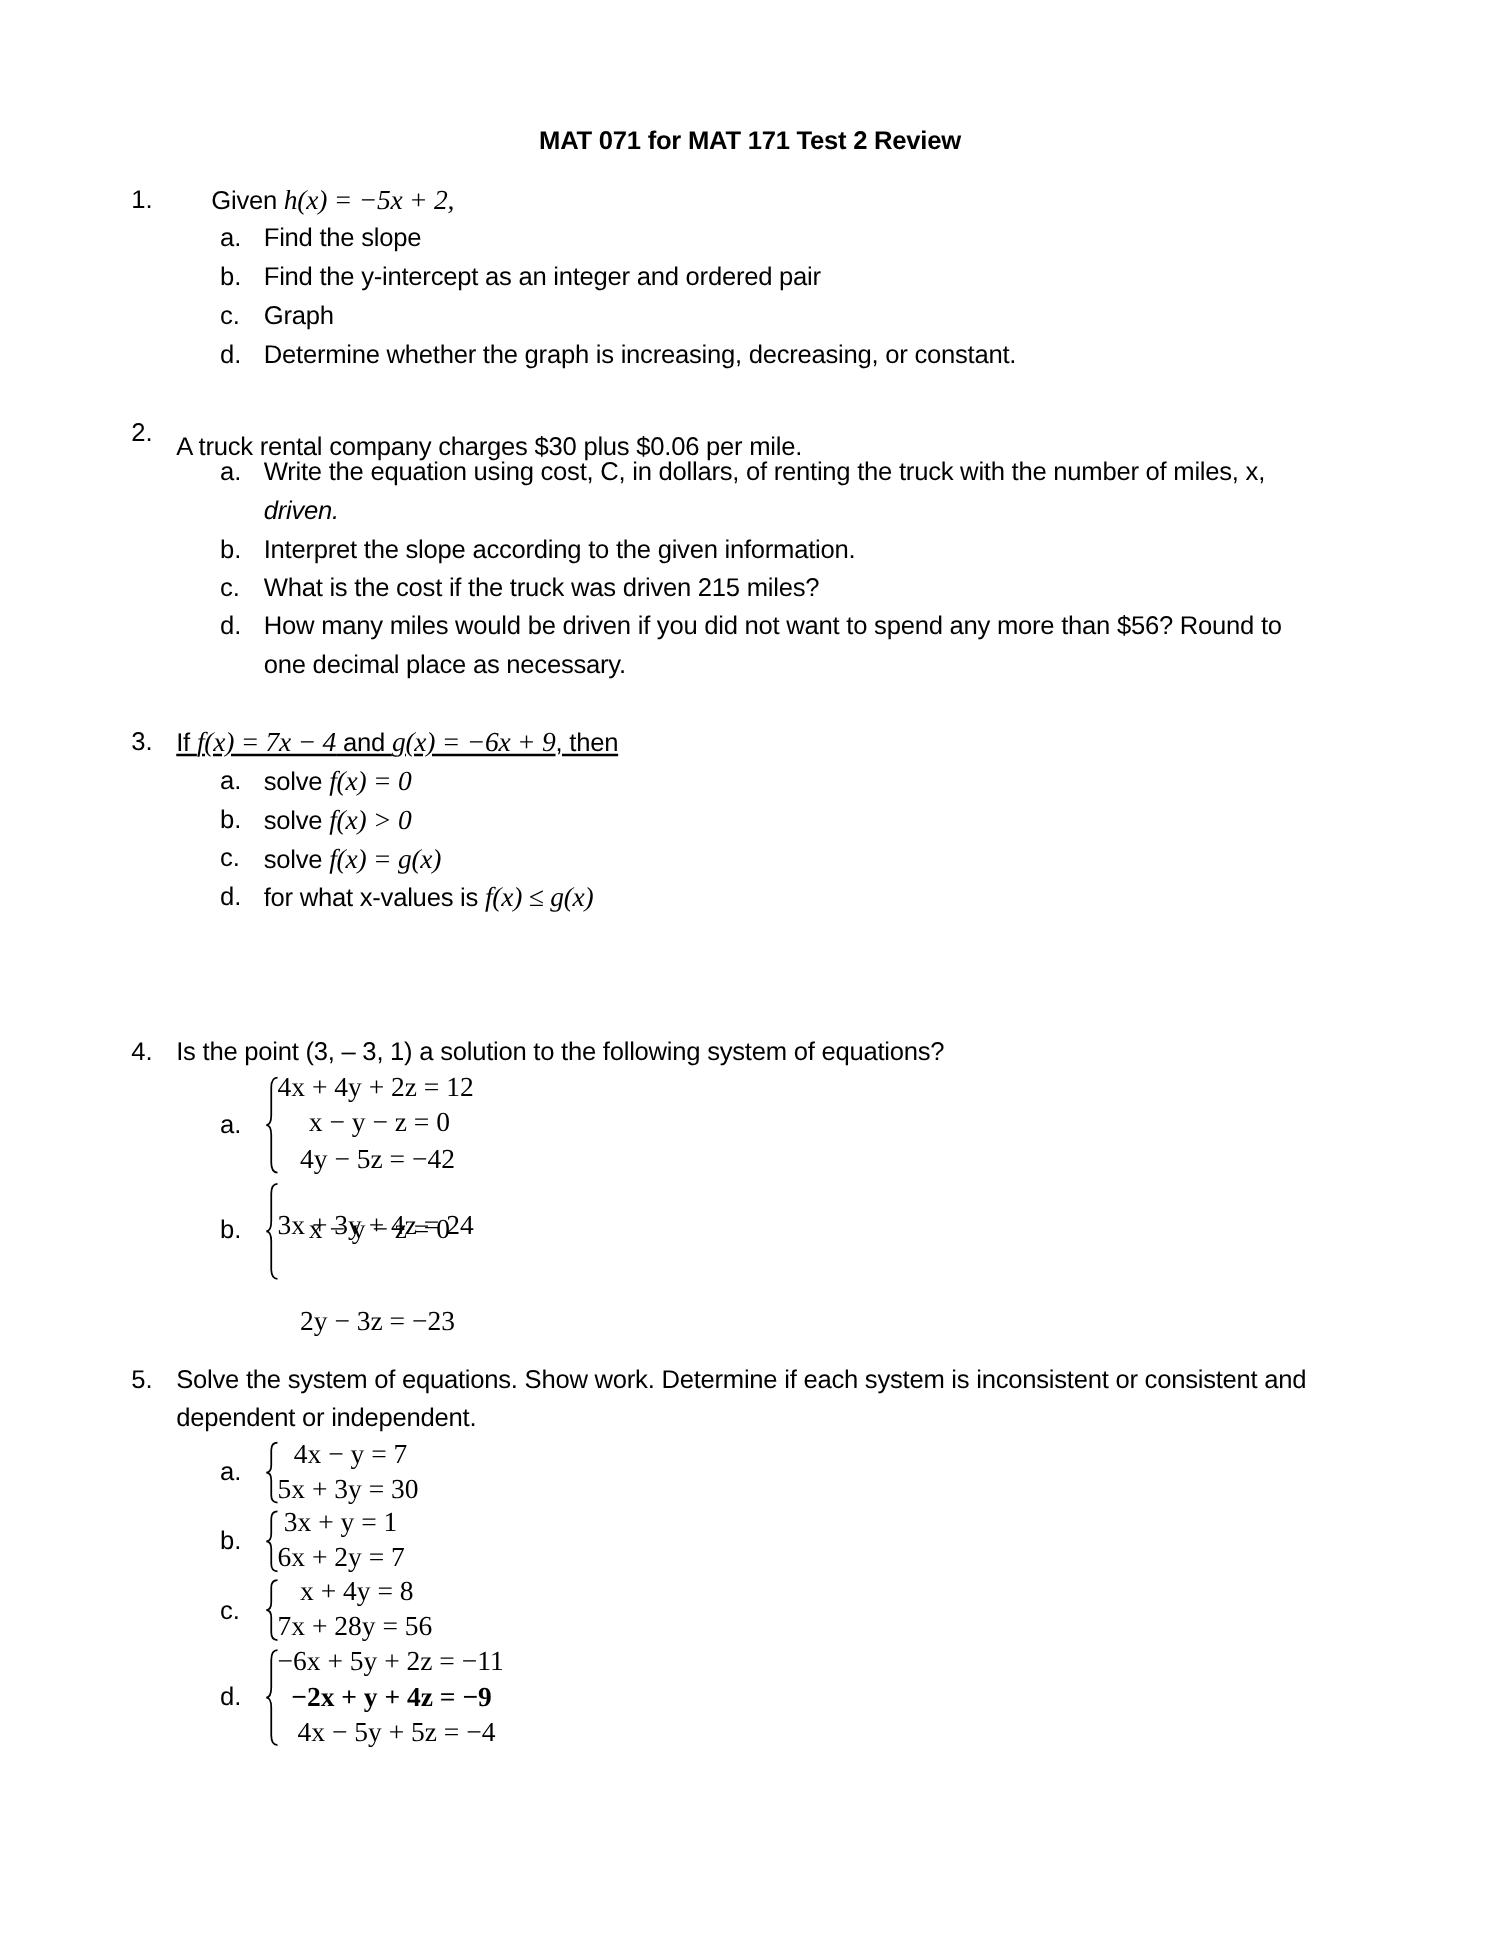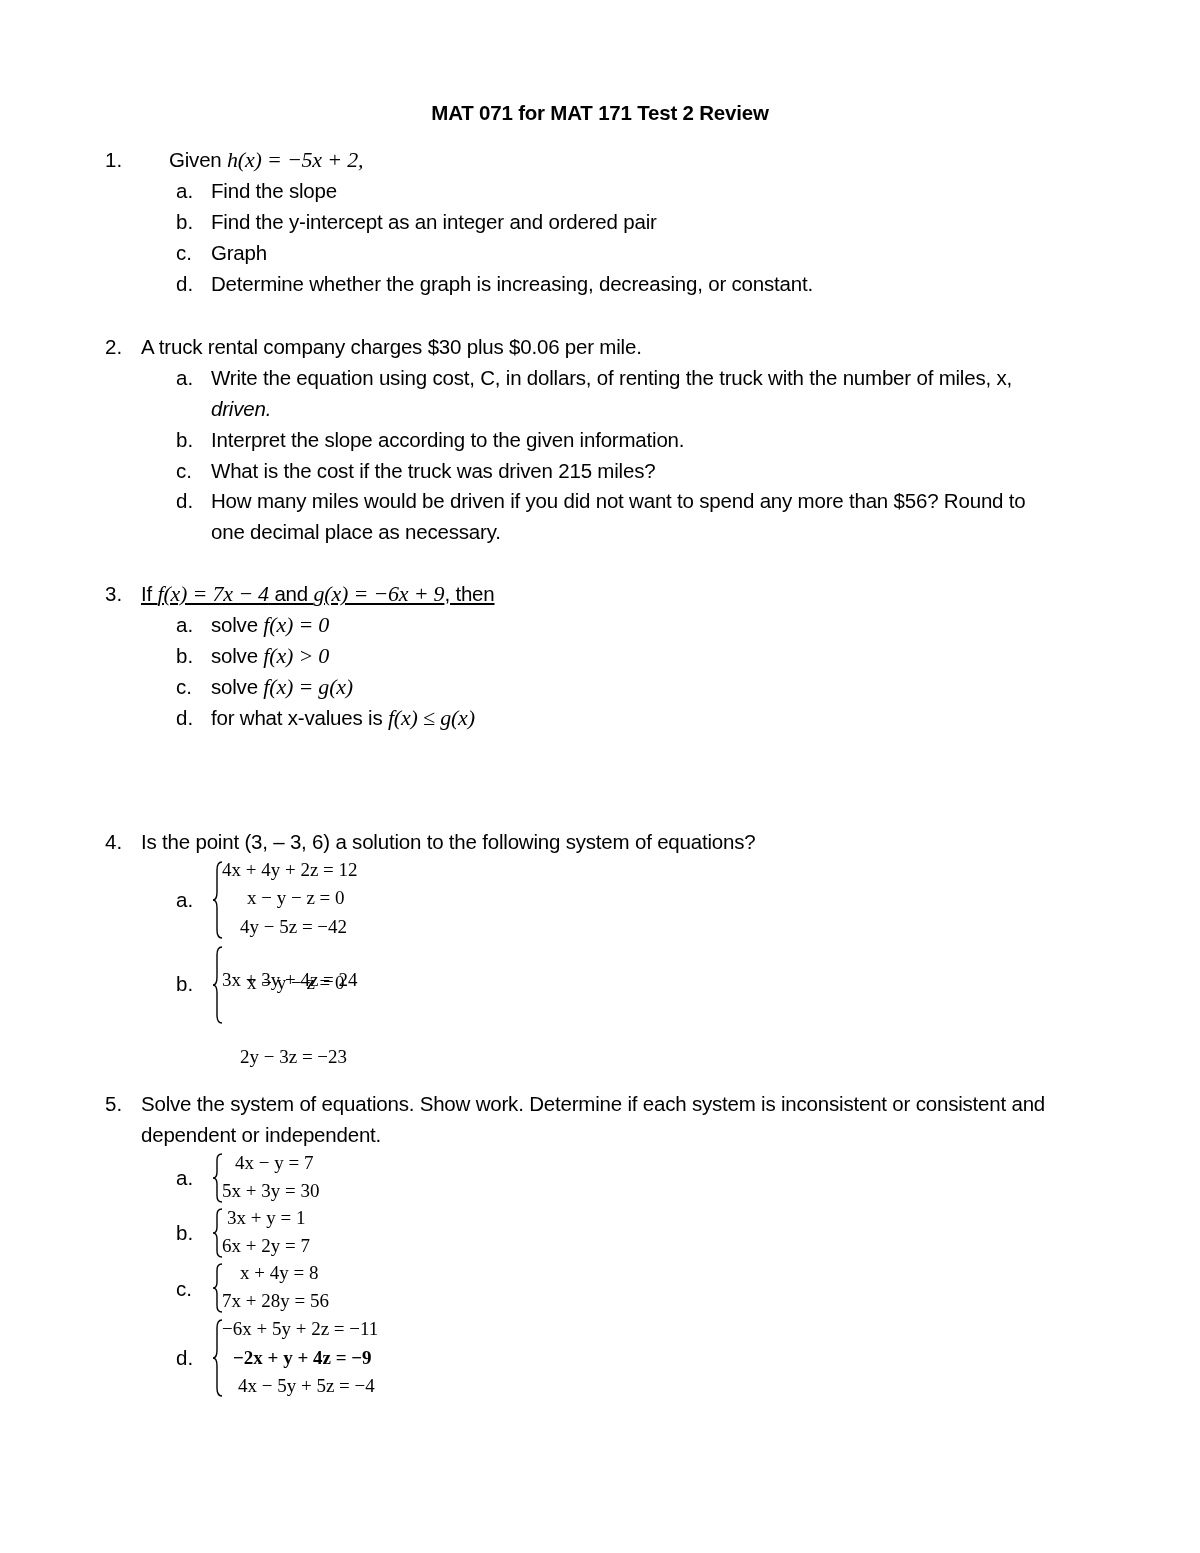--- a/index.html
+++ b/index.html
@@ -4,21 +4,21 @@
 <style>
   html, body { margin: 0; padding: 0; background: #ffffff; }
   body {
     width: 1200px; height: 1553px; position: relative; overflow: hidden;
     font-family: "Liberation Sans", sans-serif; color: #000;
   }
   .t { position: absolute; font-size: 20.5px; line-height: 24px; white-space: nowrap; letter-spacing: -0.2px; }
   .title { position: absolute; top: 101px; left: 0; width: 1200px; text-align: center; font-size: 20.5px; font-weight: bold; letter-spacing: -0.2px; }
   .num { position: absolute; font-size: 20.5px; line-height: 24px; }
   .math { font-family: "Liberation Serif", "DejaVu Serif", serif; font-style: italic; font-size: 22px; }
-  .eq { position: absolute; font-family: "Liberation Serif", "DejaVu Serif", serif; font-size: 19px; line-height: 28px; white-space: nowrap; }
+  .eq { position: absolute; font-family: "Liberation Serif", "DejaVu Serif", serif; font-size: 22px; line-height: 28px; white-space: nowrap; }
   .brace { position: absolute; font-family: "DejaVu Serif", serif; color: #000; }
   .brace svg { display: block; }
 </style>
 </head>
 <body>
 
 <div class="title">MAT 071 for MAT 171 Test 2 Review</div>
 
 <div>
   <div class="num" style="left:105px;top:148px;">1.</div>
@@ -30,21 +30,21 @@
   <div class="num" style="left:176px;top:210px;">b.</div>
   <div class="t" style="left:211px;top:210px;">Find the y-intercept as an integer and ordered pair</div>
   <div class="num" style="left:176px;top:241px;">c.</div>
   <div class="t" style="left:211px;top:241px;">Graph</div>
   <div class="num" style="left:176px;top:272px;">d.</div>
   <div class="t" style="left:211px;top:272px;">Determine whether the graph is increasing, decreasing, or constant.</div>
 </div>
 
 <div>
   <div class="num" style="left:105px;top:335px;">2.</div>
-  <div class="t" style="left:141px;top:335px;text-align:center;">A truck rental company charges $30 plus $0.06 per mile.</div>
+  <div class="t" style="left:141px;top:346px;text-align:center;">A truck rental company charges $30 plus $0.06 per mile.</div>
   <div class="num" style="left:176px;top:366px;">a.</div>
   <div class="t" style="left:211px;top:366px;">Write the equation using cost, C, in dollars, of renting the truck with the number of miles, x,</div>
   <div class="t" style="left:211px;top:397px;font-style:italic;">driven.</div>
   <div class="num" style="left:176px;top:428px;">b.</div>
   <div class="t" style="left:211px;top:428px;">Interpret the slope according to the given information.</div>
   <div class="num" style="left:176px;top:459px;">c.</div>
   <div class="t" style="left:211px;top:459px;">What is the cost if the truck was driven 215 miles?</div>
   <div class="num" style="left:176px;top:489px;">d.</div>
   <div class="t" style="left:211px;top:489px;">How many miles would be driven if you did not want to spend any more than $56? Round to</div>
   <div class="t" style="left:211px;top:520px;">one decimal place as necessary.</div>
@@ -60,21 +60,21 @@
   <div class="num" style="left:176px;top:644px;">b.</div>
   <div class="t" style="left:211px;top:644px;"><span>solve </span><span class="math">f(x) &gt; 0</span></div>
   <div class="num" style="left:176px;top:675px;">c.</div>
   <div class="t" style="left:211px;top:675px;"><span>solve </span><span class="math">f(x) = g(x)</span></div>
   <div class="num" style="left:176px;top:706px;">d.</div>
   <div class="t" style="left:211px;top:706px;"><span>for what x-values is </span><span class="math">f(x) ≤ g(x)</span></div>
 </div>
 
 <div>
   <div class="num" style="left:105px;top:830px;">4.</div>
-  <div class="t" style="left:141px;top:830px;">Is the point (3, – 3, 6) a solution to the following system of equations?</div>
+  <div class="t" style="left:141px;top:830px;">Is the point (3, – 3, 1) a solution to the following system of equations?</div>
 
   <div class="num" style="left:176px;top:888px;">a.</div>
   <div class="brace" style="left:212px;top:860px;">
     <svg width="12" height="80" viewBox="0 0 12 80">
         <path d="M10 2 Q5 2 5 10 L5 32 Q5 40 1 40 Q5 40 5 48 L5 70 Q5 78 10 78" fill="none" stroke="#000" stroke-width="1.4"></path>
       </svg>
   </div>
   <div class="eq" style="left:222px;top:856px;">4x + 4y + 2z = 12</div>
   <div class="eq" style="left:247px;top:884px;">x − y − z = 0</div>
   <div class="eq" style="left:240px;top:913px;">4y − 5z = −42</div>

